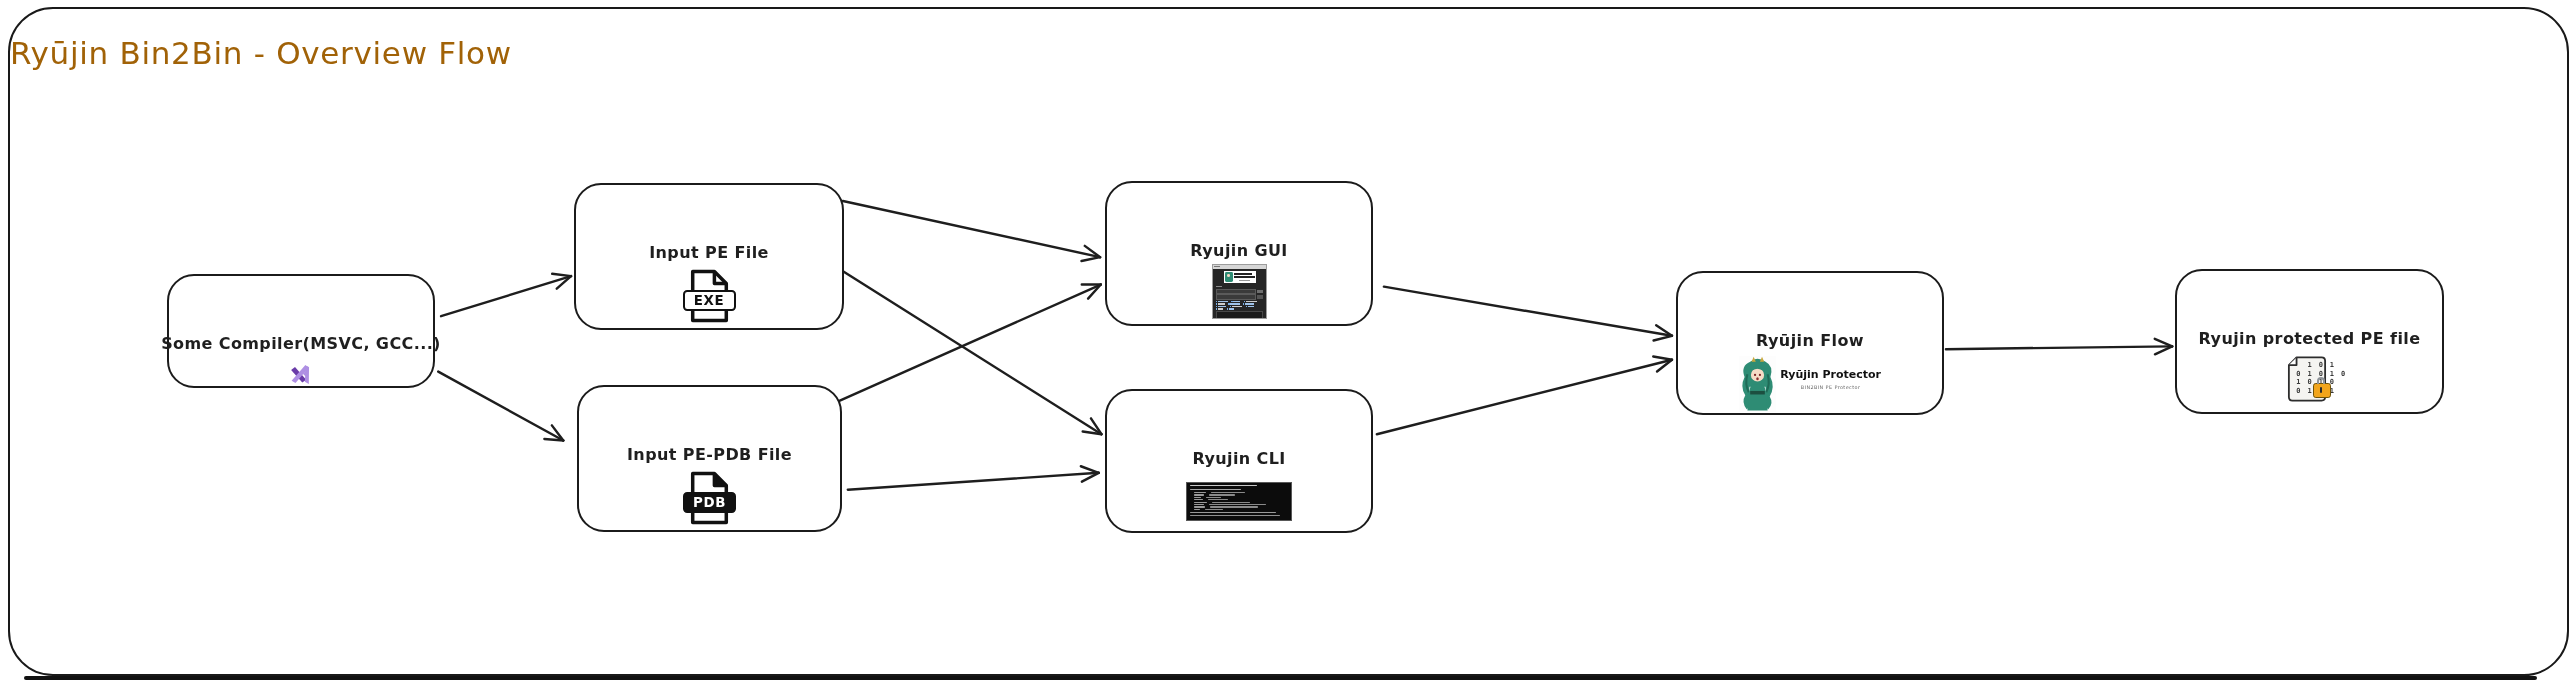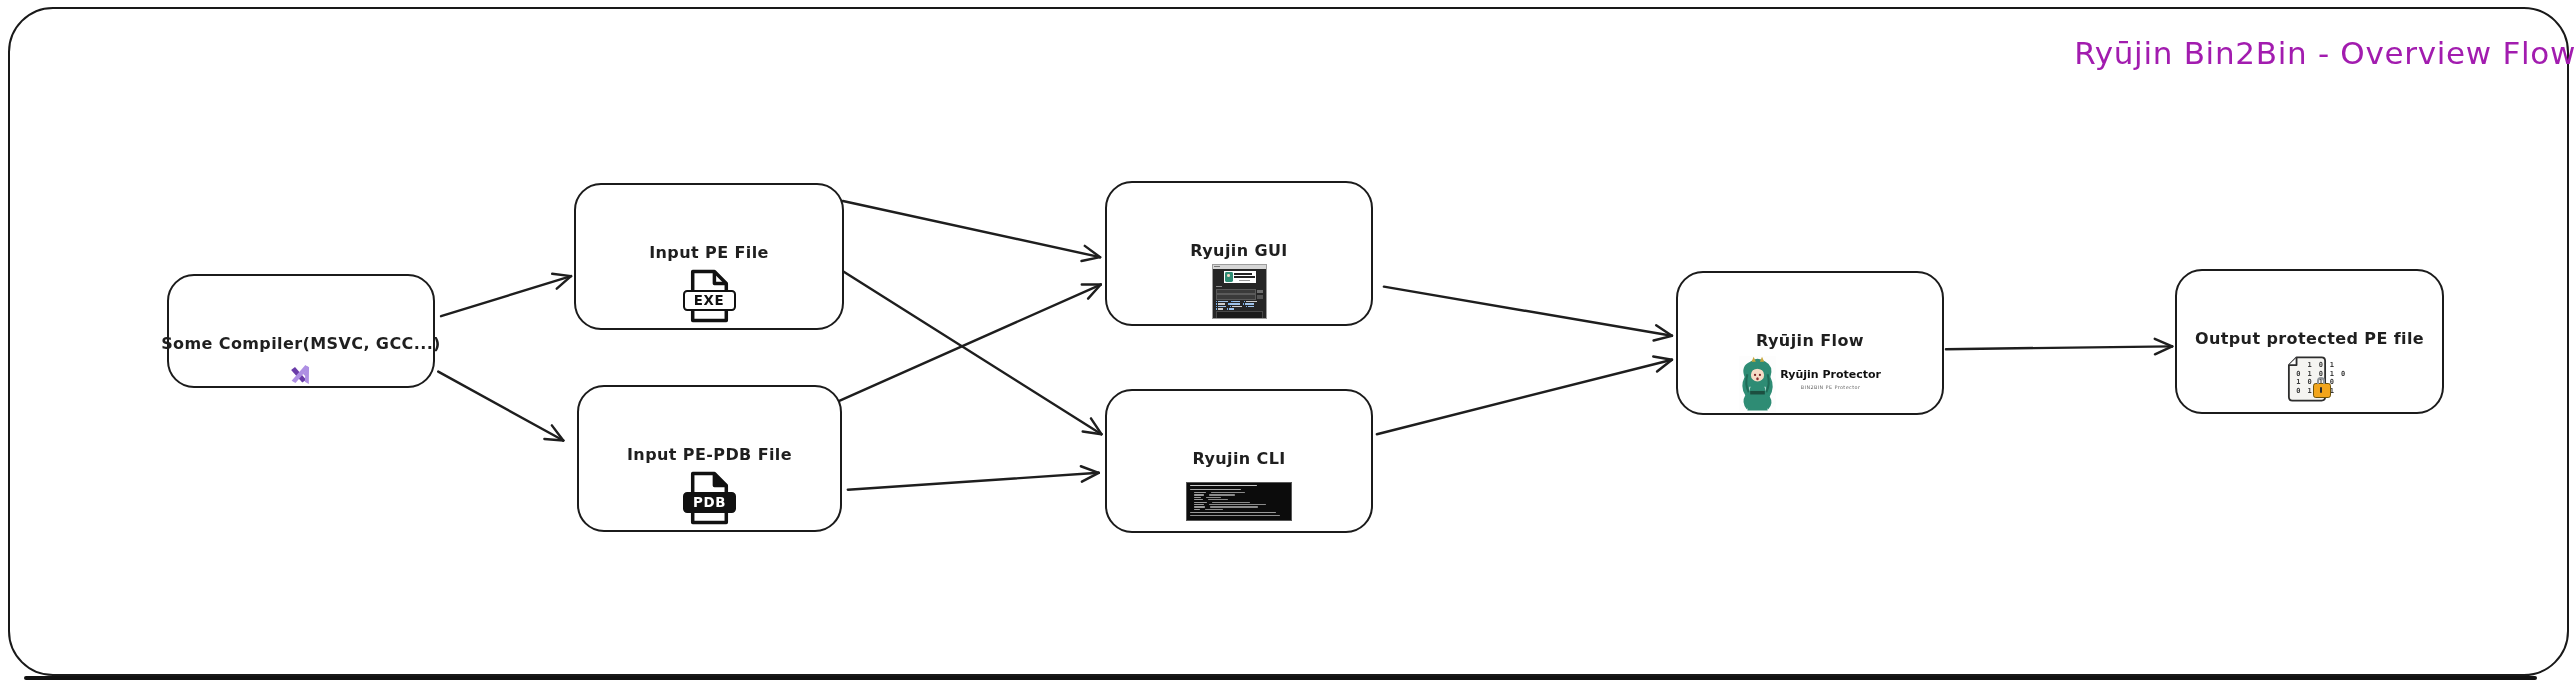--- a/index.html
+++ b/index.html
@@ -2,22 +2,22 @@
 <html style="font-size:11.2px"><head>
 <meta charset="utf-8">
 <style>
   html,body{margin:0;padding:0;background:#ffffff;}
   .canvas{position:relative;width:2576px;height:685px;background:#ffffff;overflow:hidden;
           font-family:"DejaVu Sans",sans-serif;color:#1f1f1f;}
   .frame{position:absolute;left:8.4px;top:7px;width:2557px;height:665px;
          border:2.8px solid #191919;border-radius:45px;}
   .frame-underline{position:absolute;left:24px;top:676px;width:2513px;height:3.5px;
          background:#111;border-radius:2.1px;}
-  .title{position:absolute;left:0;right:0;top:35px;text-align:right;
-         font-size:31px;letter-spacing:0.7px;color:#a21caf;}
+  .title{position:absolute;left:0;right:0;top:35px;text-align:left;
+         font-size:31px;letter-spacing:0.7px;color:#a16207;padding-left:10px;}
   .node{position:absolute;border:2.5px solid #1b1b1b;border-radius:27px;background:#fff;
         box-sizing:border-box;display:flex;flex-direction:column;align-items:center;
         justify-content:flex-start;padding-top:58px;}
   .node-label{font-size:16px;letter-spacing:0.4px;color:#1f1f1f;white-space:nowrap;font-weight:bold;}
   #edges-svg{position:absolute;left:0;top:0;width:2576px;height:685px;pointer-events:none;}
   #edges-svg line{stroke:#1e1e1e;stroke-width:3.5;stroke-linecap:round;}
 
   
   .file-icon{position:relative;width:53px;height:56px;margin-top:5.6px;}
   .file-icon svg{position:absolute;left:6.3px;top:0;}
@@ -311,21 +311,21 @@
         <path d="M14,62 H39 L41,78 H12 Z" fill="#2E8C74"></path>
       </svg>
       <div class="core-text">
         <div class="core-title">Ryūjin Protector</div>
         <div class="core-sub">BIN2BIN PE Protector</div>
       </div>
     </div>
   </div>
 
   <div class="node" style="left:2175px;top:269px;width:269px;height:145px;">
-    <div class="node-label">Output protected PE file</div>
+    <div class="node-label">Ryujin protected PE file</div>
     <div class="out-icon">
       <svg width="44" height="46" viewBox="0 0 62 66">
         <path d="M16,2 H52 Q57,2 57,7 V59 Q57,64 52,64 H10 Q5,64 5,59 V13 Z" fill="#f5f4f1" stroke="#2d2d2d" stroke-width="2.6" stroke-linejoin="round"></path>
         <path d="M16,2 V13 H5" fill="#fff" stroke="#2d2d2d" stroke-width="2.6" stroke-linejoin="round"></path>
       </svg>
       <div class="out-binary"><span>  1 0 1</span><br><span>0 1 0 1 0</span><br><span>1 0 1 0</span><br><span>0 1 0 1</span></div>
       <div class="padlock"></div>
     </div>
   </div>
 

